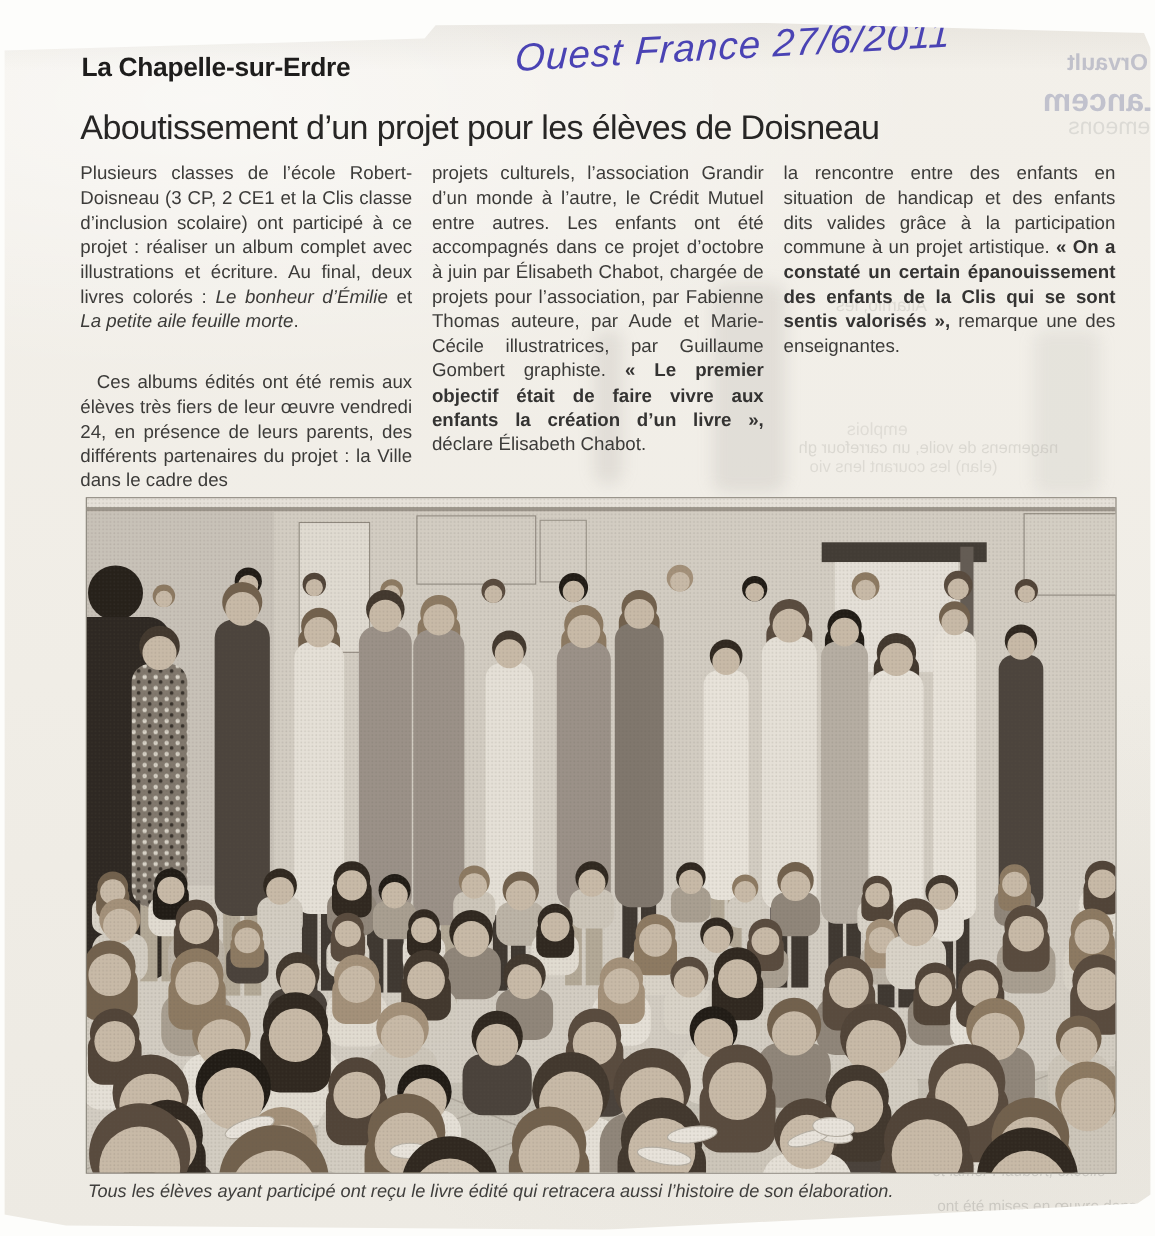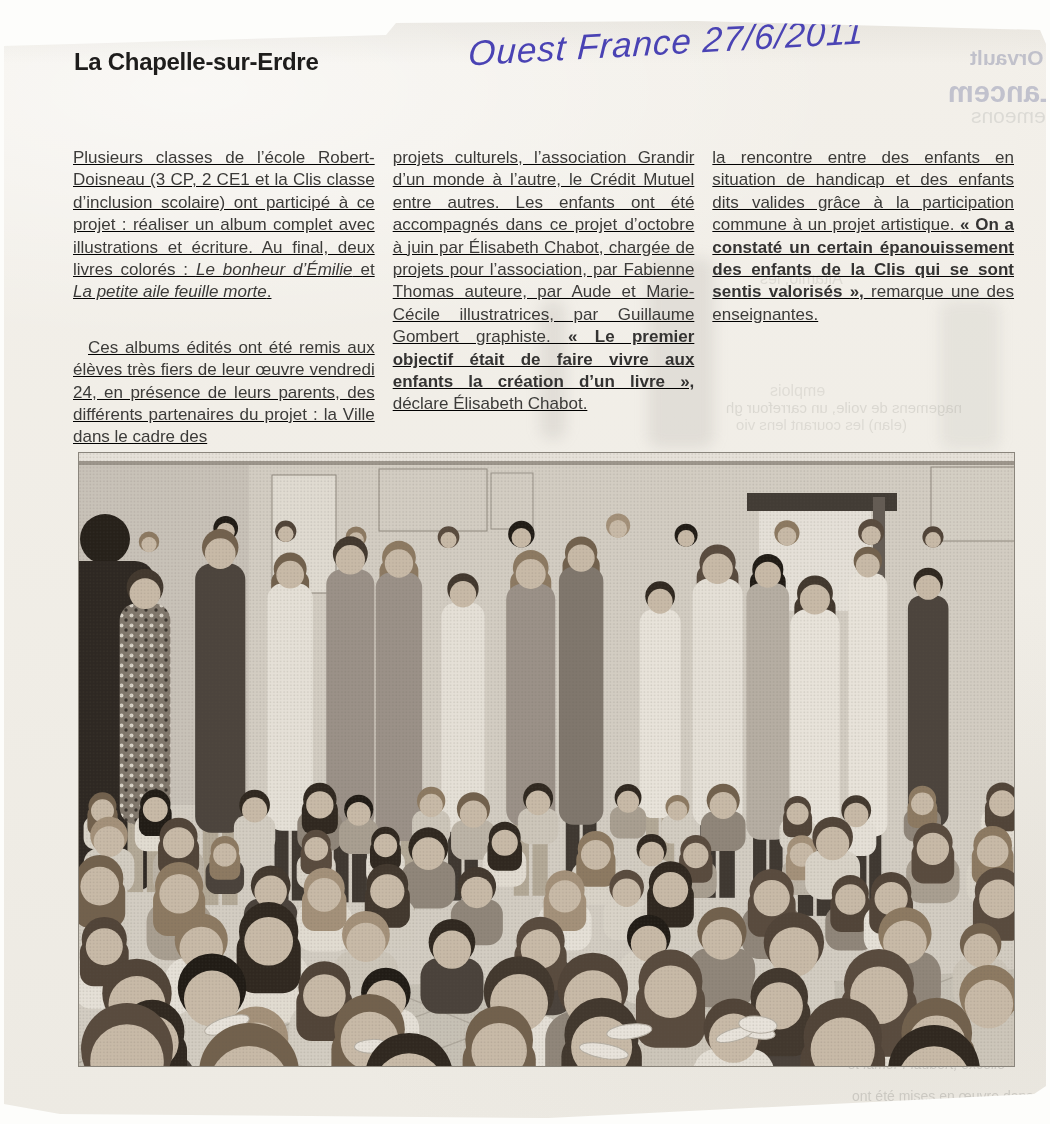--- a/index.html
+++ b/index.html
@@ -35,21 +35,21 @@
     position:absolute;left:74px;top:48px;
     font-size:24px;font-weight:bold;color:#1e1d1c;letter-spacing:-0.3px;text-align:center;
   }
   .headline{
     position:absolute;left:73px;top:98px;margin:0;width:960px;
     font-size:31px;font-weight:500;color:#272625;letter-spacing:-0.6px;
     white-space:nowrap;z-index:2;
   }
   .columns{
     position:absolute;left:73px;top:147px;width:941px;height:296px;
-    display:flex;gap:18px;z-index:1;text-decoration:underline;
+    display:flex;gap:18px;z-index:1;
   }
   .col{width:302px;}
   .para{
     margin:0;font-size:17px;line-height:22.4px;color:#3c3b39;
     text-align:justify;hyphens:auto;-webkit-hyphens:auto;
   }
   .para.indent{text-indent:15px;margin-top:33px;}
   .r-n{font-style:normal;}
   .r-i{font-style:italic;}
   .r-b{font-weight:bold;color:#343332;margin-top:44px;}
@@ -95,20 +95,21 @@
     <span class="bleed b-f6">(elan) les courant lens vio</span>
     <span class="bleed bleed-n b-f7">et lamer Flaubert, excelle</span>
     <span class="bleed bleed-n b-f8">ont été mises en œuvre dans</span>
 
     <div class="blot blot1"></div>
     <div class="blot blot2"></div>
     <div class="blot blot3"></div>
 
     <div class="handwriting">Ouest France 27/6/2011</div>
     <div class="section-label">La Chapelle-sur-Erdre</div>
+    <h1 class="headline">Aboutissement d’un projet pour les élèves de Doisneau</h1>
 
     <div class="columns">
       <div class="col">
         <p class="para"><span class="r-n">Plusieurs classes de l’école Robert-Doisneau (3 CP, 2 CE1 et la Clis classe d’inclusion scolaire) ont participé à ce projet : réaliser un album complet avec illustrations et écriture. Au final, deux livres colorés : </span><span class="r-i">Le bonheur d’Émilie</span><span class="r-n"> et </span><span class="r-i">La petite aile feuille morte</span><span class="r-n">.</span></p>
         <p class="para indent"><span class="r-n">Ces albums édités ont été remis aux élèves très fiers de leur œuvre vendredi 24, en présence de leurs parents, des différents partenaires du projet : la Ville dans le cadre des</span></p>
       </div>
       <div class="col">
         <p class="para"><span class="r-n">projets culturels, l’association Grandir d’un monde à l’autre, le Crédit Mutuel entre autres. Les enfants ont été accompagnés dans ce projet d’octobre à juin par Élisabeth Chabot, chargée de projets pour l’association, par Fabienne Thomas auteure, par Aude et Marie-Cécile illustratrices, par Guillaume Gombert graphiste. </span><span class="r-b">« Le premier objectif était de faire vivre aux enfants la création d’un livre »,</span><span class="r-n"> déclare Élisabeth Chabot.</span></p>
         <p class="para indent"><span class="r-n">Un autre objectif était de permettre</span></p>
       </div>
@@ -543,14 +544,15 @@
             <circle cx="330" cy="635.44" r="35.2" fill="#cabdab"></circle>
             <circle cx="855" cy="618" r="46" fill="#262019"></circle>
             <circle cx="855" cy="629.96" r="36.800000000000004" fill="#cabdab"></circle>
           </g>
 
         <rect width="935" height="613" fill="url(#ht)" opacity="0.16"></rect>
         <rect width="935" height="613" fill="#b49f7e" opacity="0.07"></rect>
       </svg>
     </figure>
 
+    <div class="caption">Tous les élèves ayant participé ont reçu le livre édité qui retracera aussi l’histoire de son élaboration.</div>
   </div>
 </div>
 
 </body></html>

